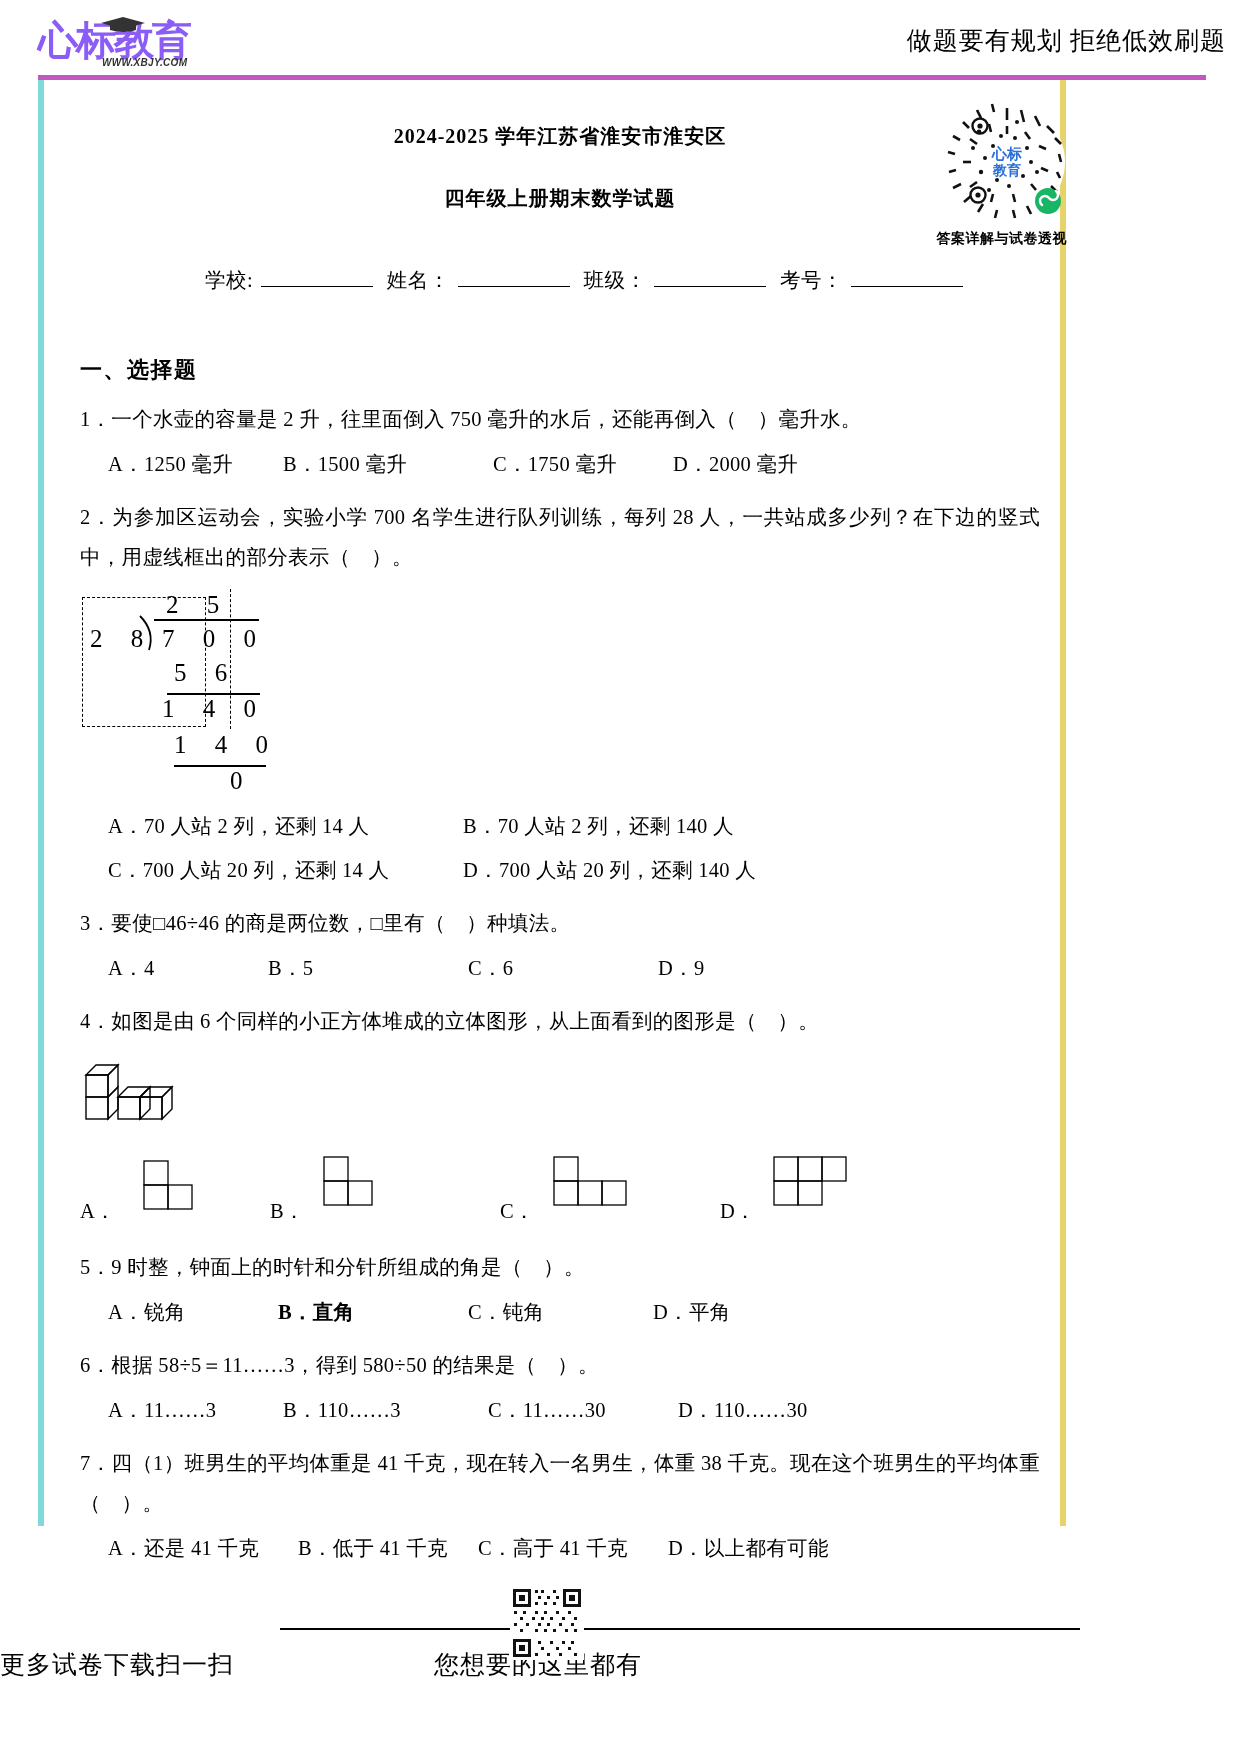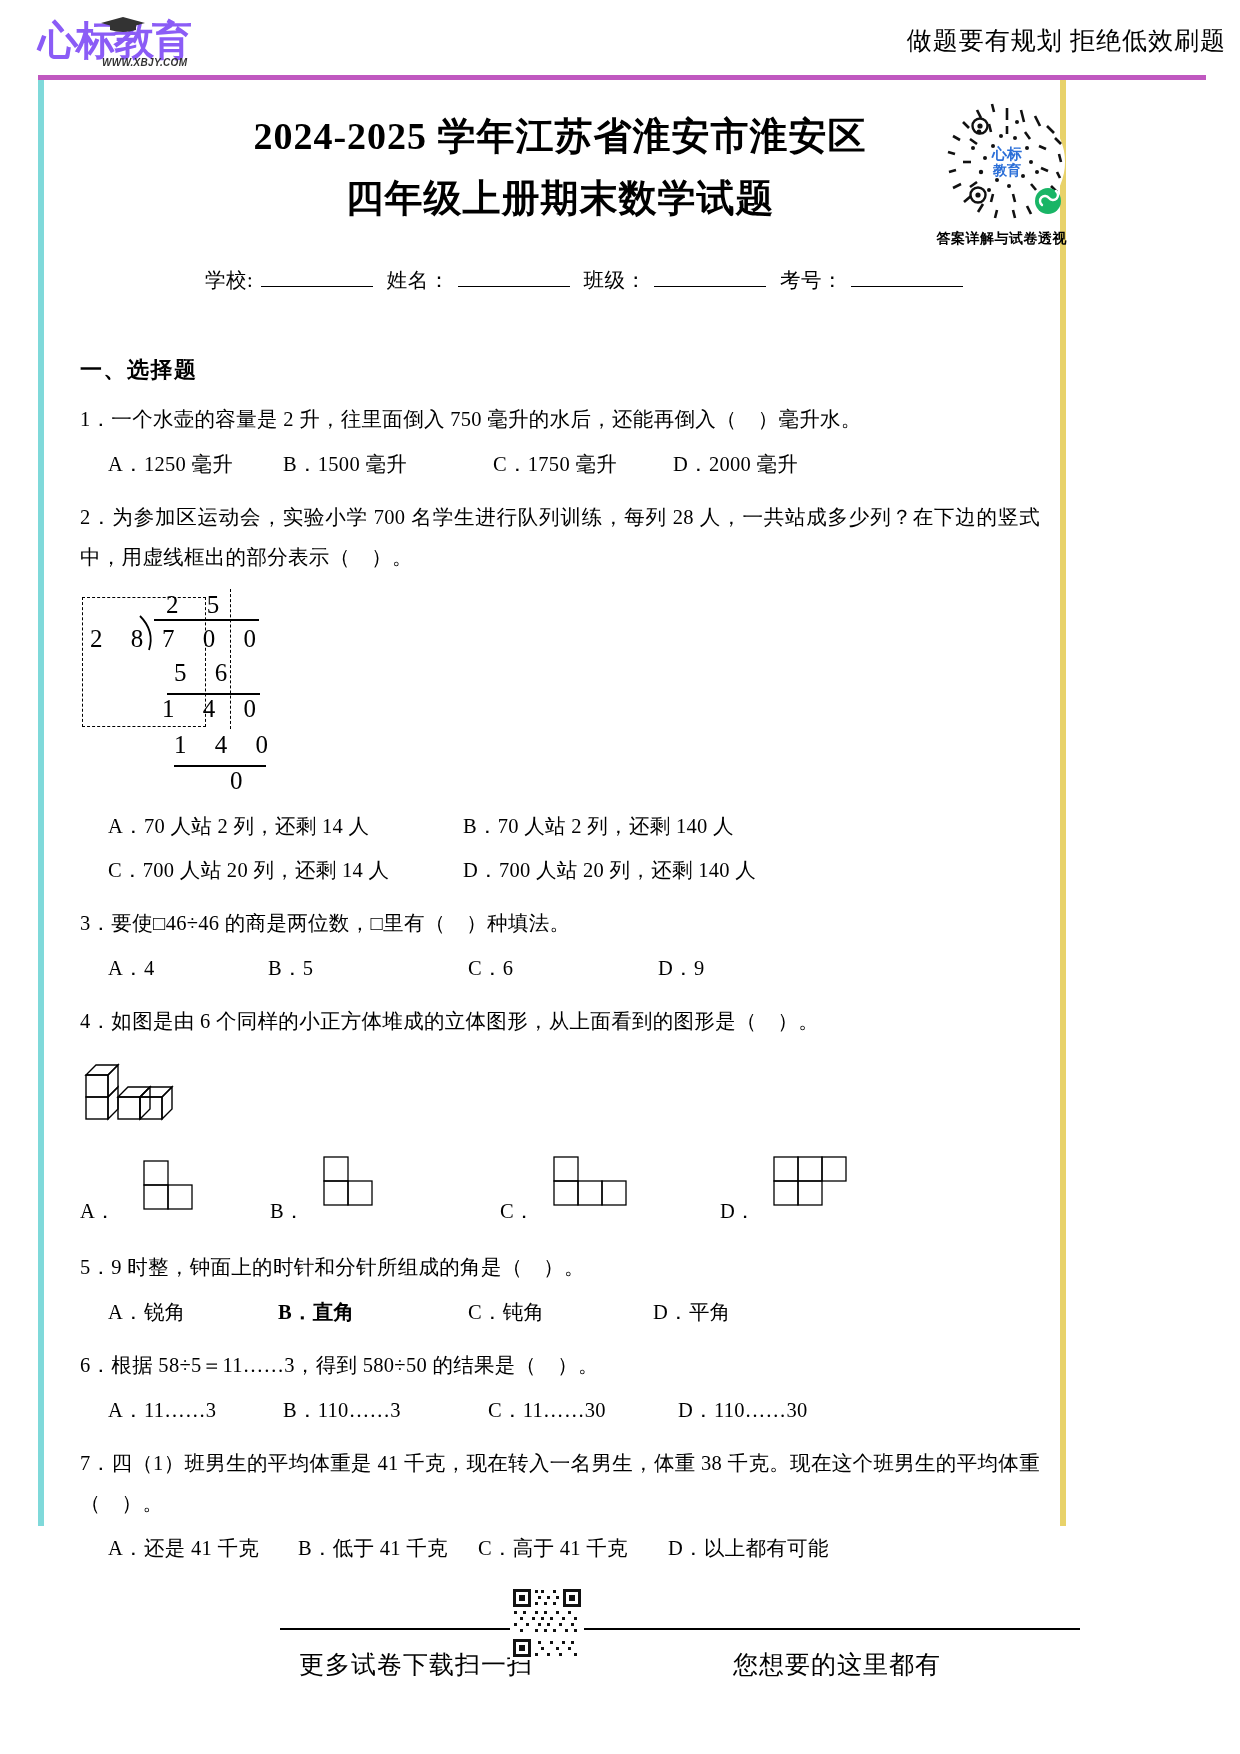--- a/index.html
+++ b/index.html
@@ -105,21 +105,21 @@
   .sheet {
     position: absolute;
     left: 60px;
     top: 92px;
     width: 990px;
   }
 
   .title1, .title2 {
     text-align: center;
     font-weight: bold;
-    font-size: 38px;
+    font-size: 20px;
     letter-spacing: 1px;
     line-height: 52px;
     margin: 0;
     padding-left: 10px;
   }
   .title1 { margin-top: 18px; }
   .title2 { margin-top: 10px; }
 
   
   .qr-block {
@@ -271,21 +271,20 @@
     bottom: 4px;
     left: 42px;
   }
 
   
   .footer {
     position: absolute;
     left: 0;
     top: 1648px;
     width: 1240px;
-    text-align: center;
   }
   .footer-line {
     font-size: 25px;
     letter-spacing: 1px;
     white-space: nowrap;
     display: inline-block;
   }
   .footer-qr {
     position: absolute;
     left: 510px;

